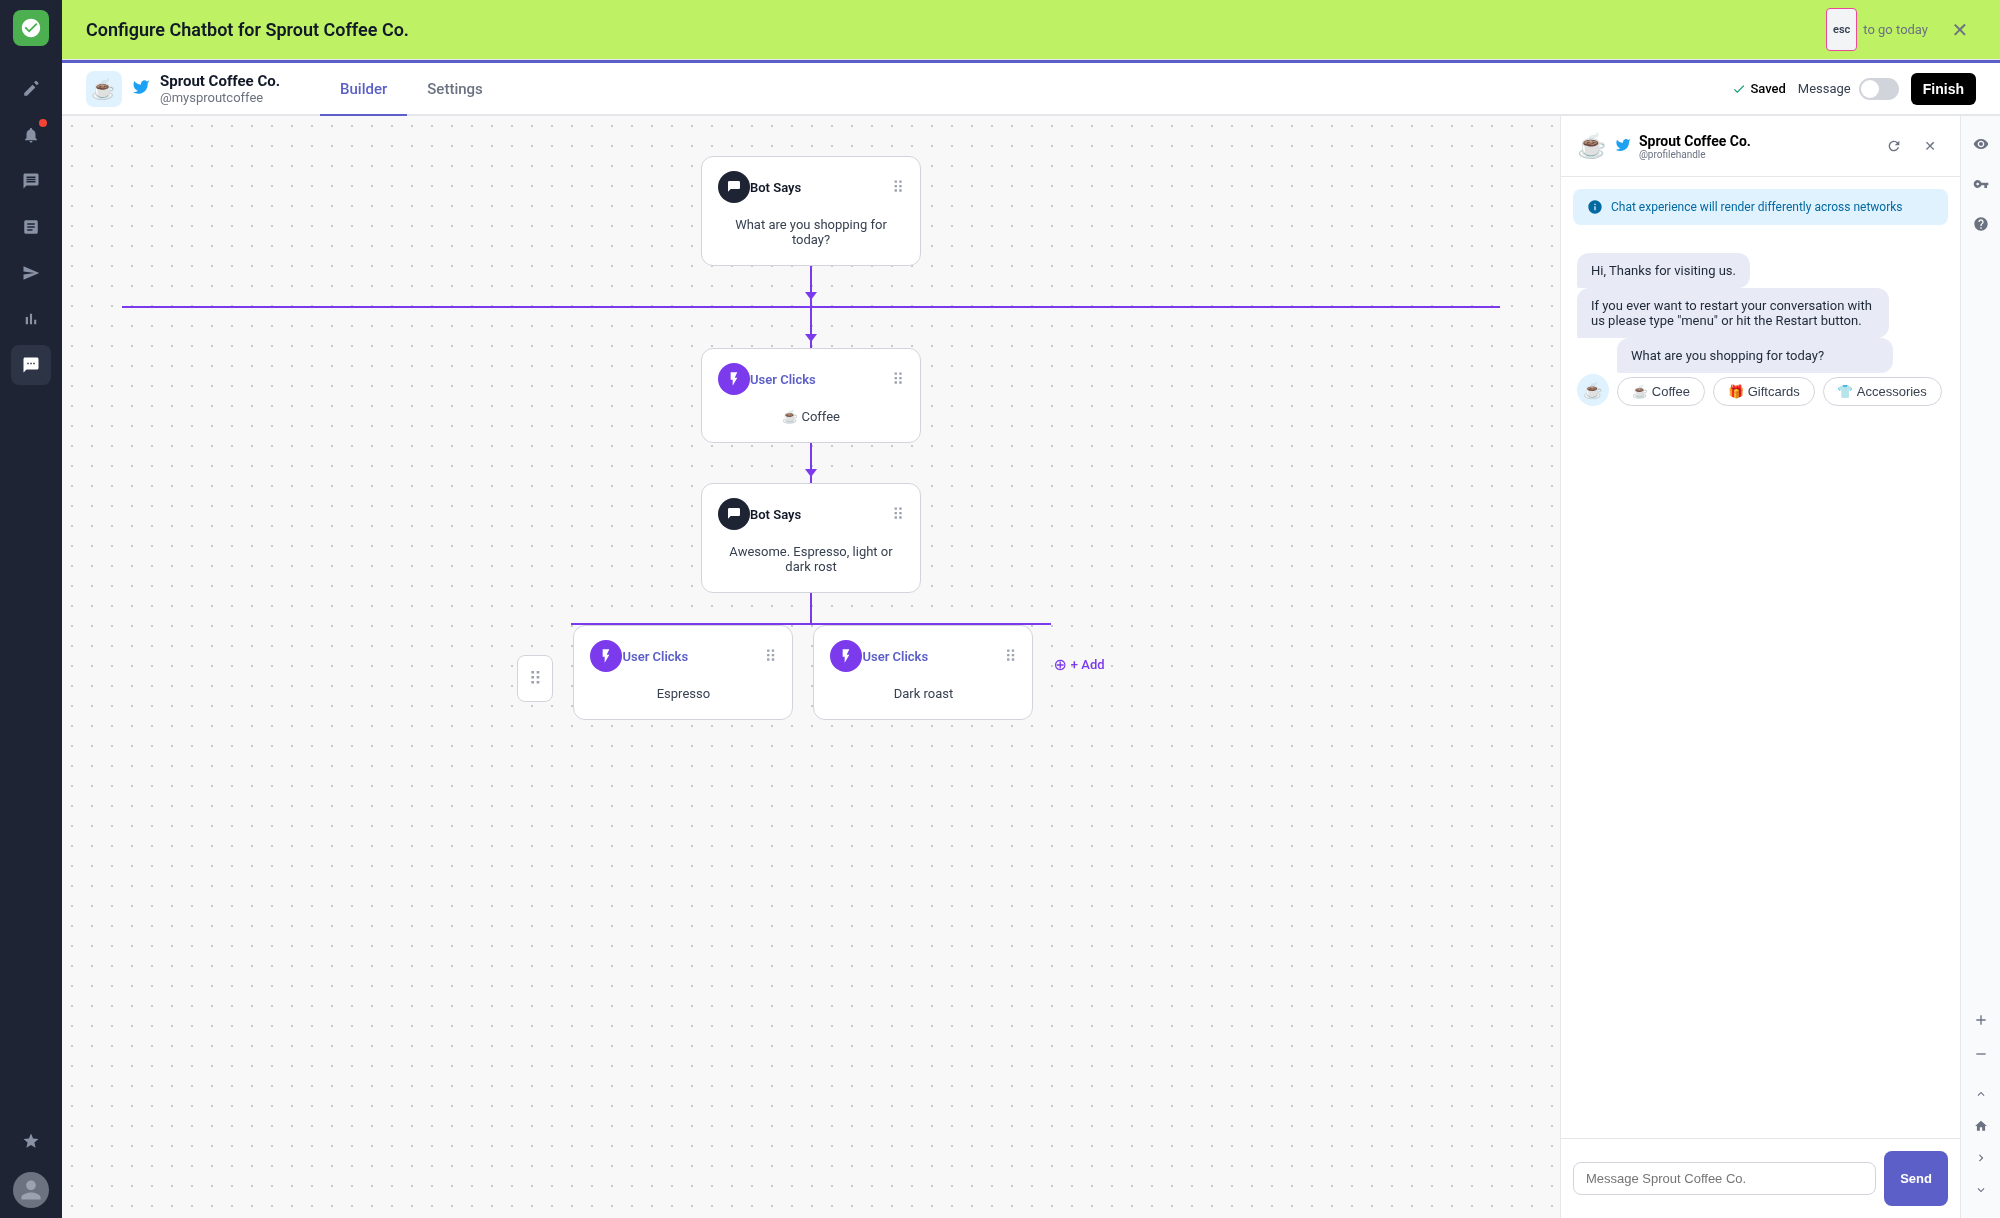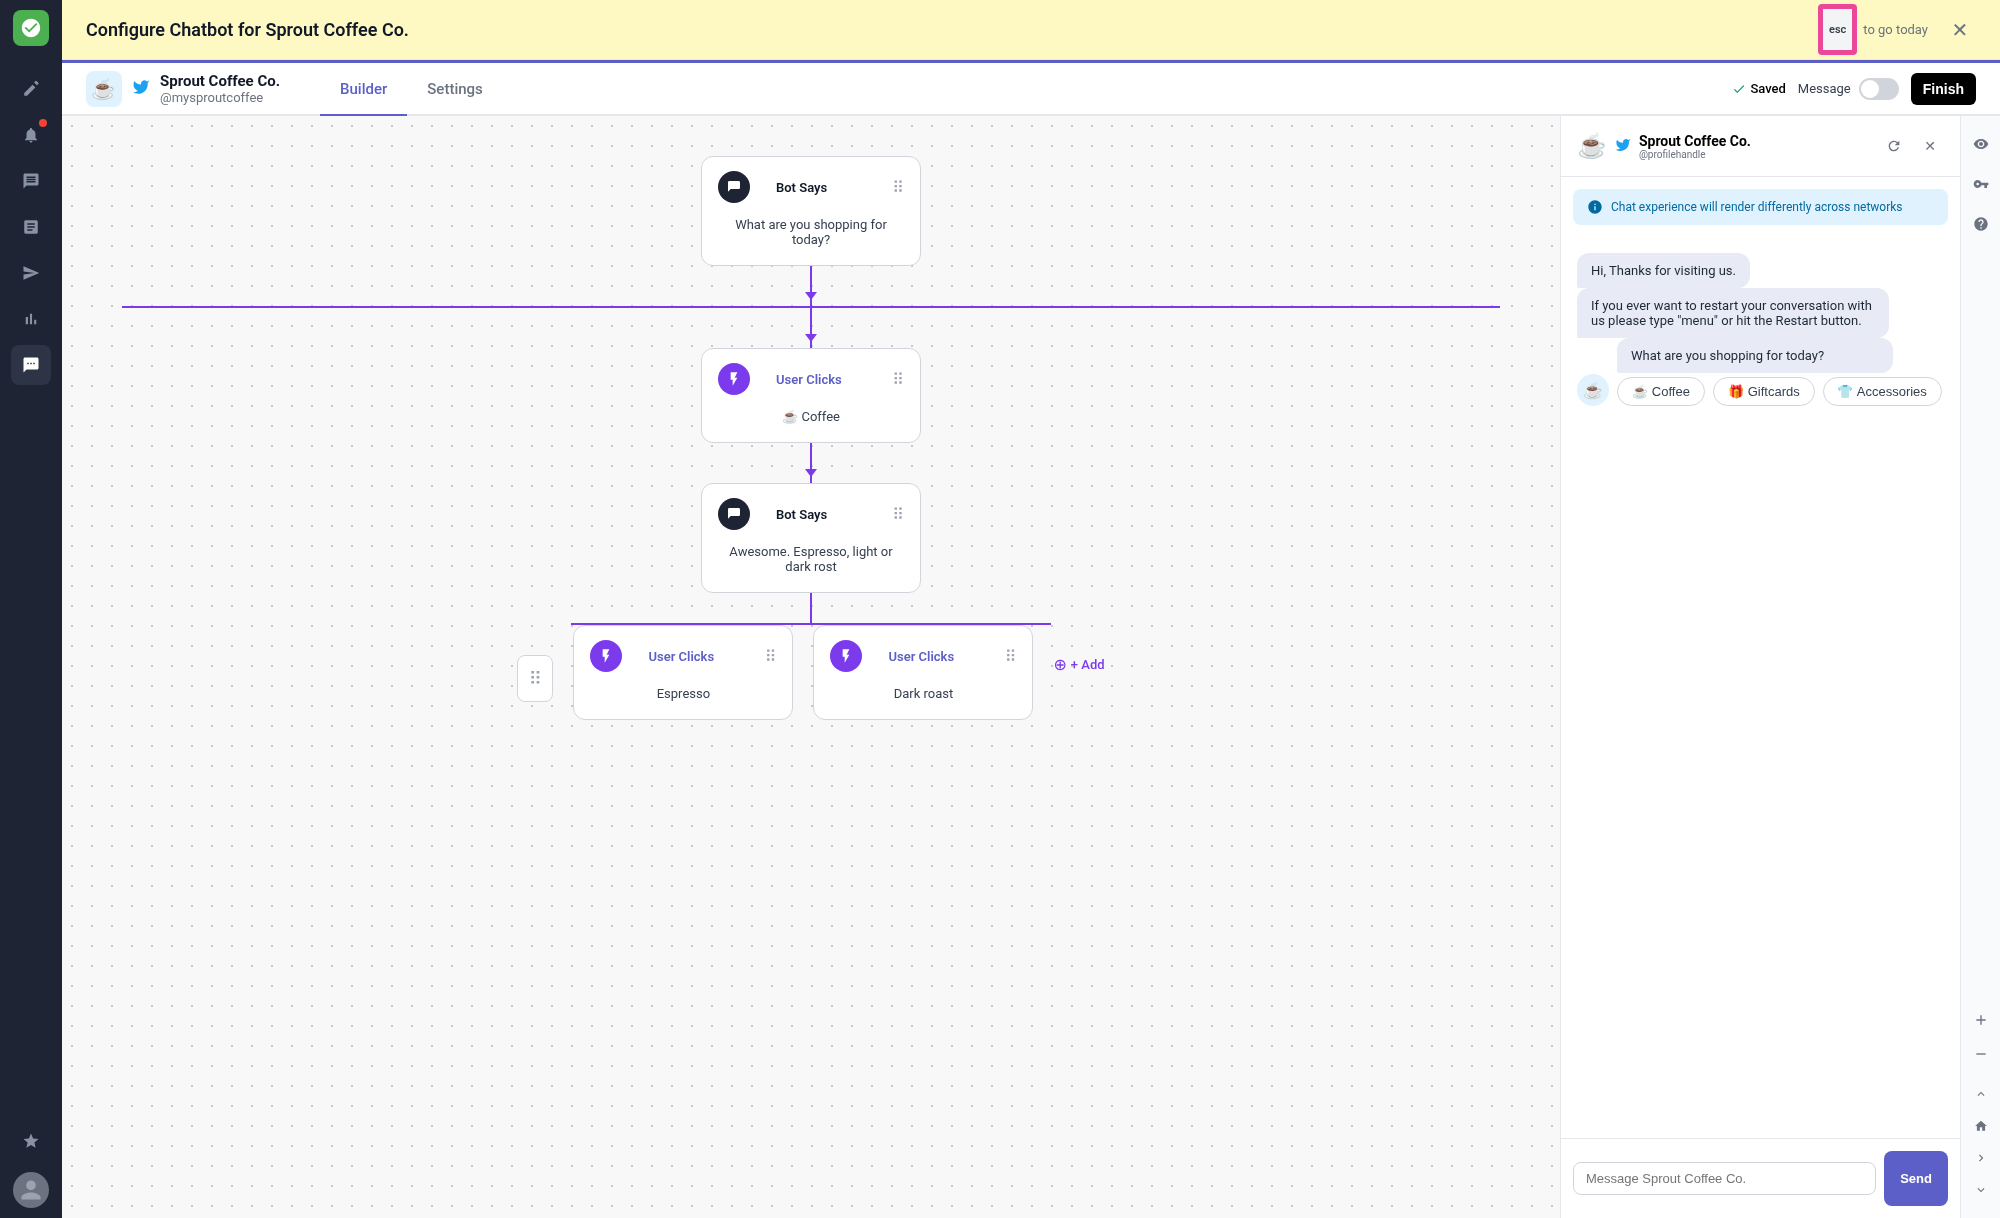--- a/index.html
+++ b/index.html
@@ -46,34 +46,34 @@
       background: #6b7280;
       overflow: hidden; margin-top: 8px;
       display: flex; align-items: center; justify-content: center;
     }
 
     
     .main { flex: 1; display: flex; flex-direction: column; overflow: hidden; }
 
     
     .topbar {
-      background: #fef9c3;
+      background: #bef264;
       border-bottom: 1px solid #e5e7eb;
       padding: 0 24px;
       height: 60px;
       display: flex; align-items: center;
       flex-shrink: 0;
     }
     .topbar-title { font-size: 18px; font-weight: 600; color: #111827; flex: 1; }
     .topbar-esc {
       display: flex; align-items: center; gap: 6px;
       color: #6b7280; font-size: 13px; margin-right: 16px;
     }
     .esc-key {
-      background: #f3f4f6; border: 5px solid #ec4899;
+      background: #f3f4f6; border: 1px solid #ec4899;
       border-radius: 4px; padding: 14px 6px;
       font-size: 11px; font-weight: 600; color: #374151;
     }
     .topbar-close {
       width: 32px; height: 32px;
       display: flex; align-items: center; justify-content: center;
       cursor: pointer; color: #6b7280; font-size: 20px;
     }
 
     
@@ -140,21 +140,21 @@
     .flow-node {
       background: #fff;
       border: 1.5px solid #d1d5db;
       border-radius: 12px;
       width: 220px;
       padding: 14px 16px;
       position: relative;
       margin: 0 auto;
     }
     .flow-node-header {
-      display: flex; align-items: center; gap: 26px; margin-bottom: 10px;
+      display: flex; align-items: center; gap: 0; margin-bottom: 10px;
     }
     .flow-node-icon {
       width: 32px; height: 32px; border-radius: 50%;
       background: #1e2433; display: flex; align-items: center; justify-content: center;
       color: #fff; font-size: 14px; flex-shrink: 0;
     }
     .flow-node-icon.purple { background: #7c3aed; }
     .flow-node-title { font-weight: 600; font-size: 13px; color: #5b5fc7; }
     .flow-node-title.dark { color: #111827; }
     .flow-node-drag { margin-left: auto; color: #9ca3af; font-size: 16px; cursor: grab; }

